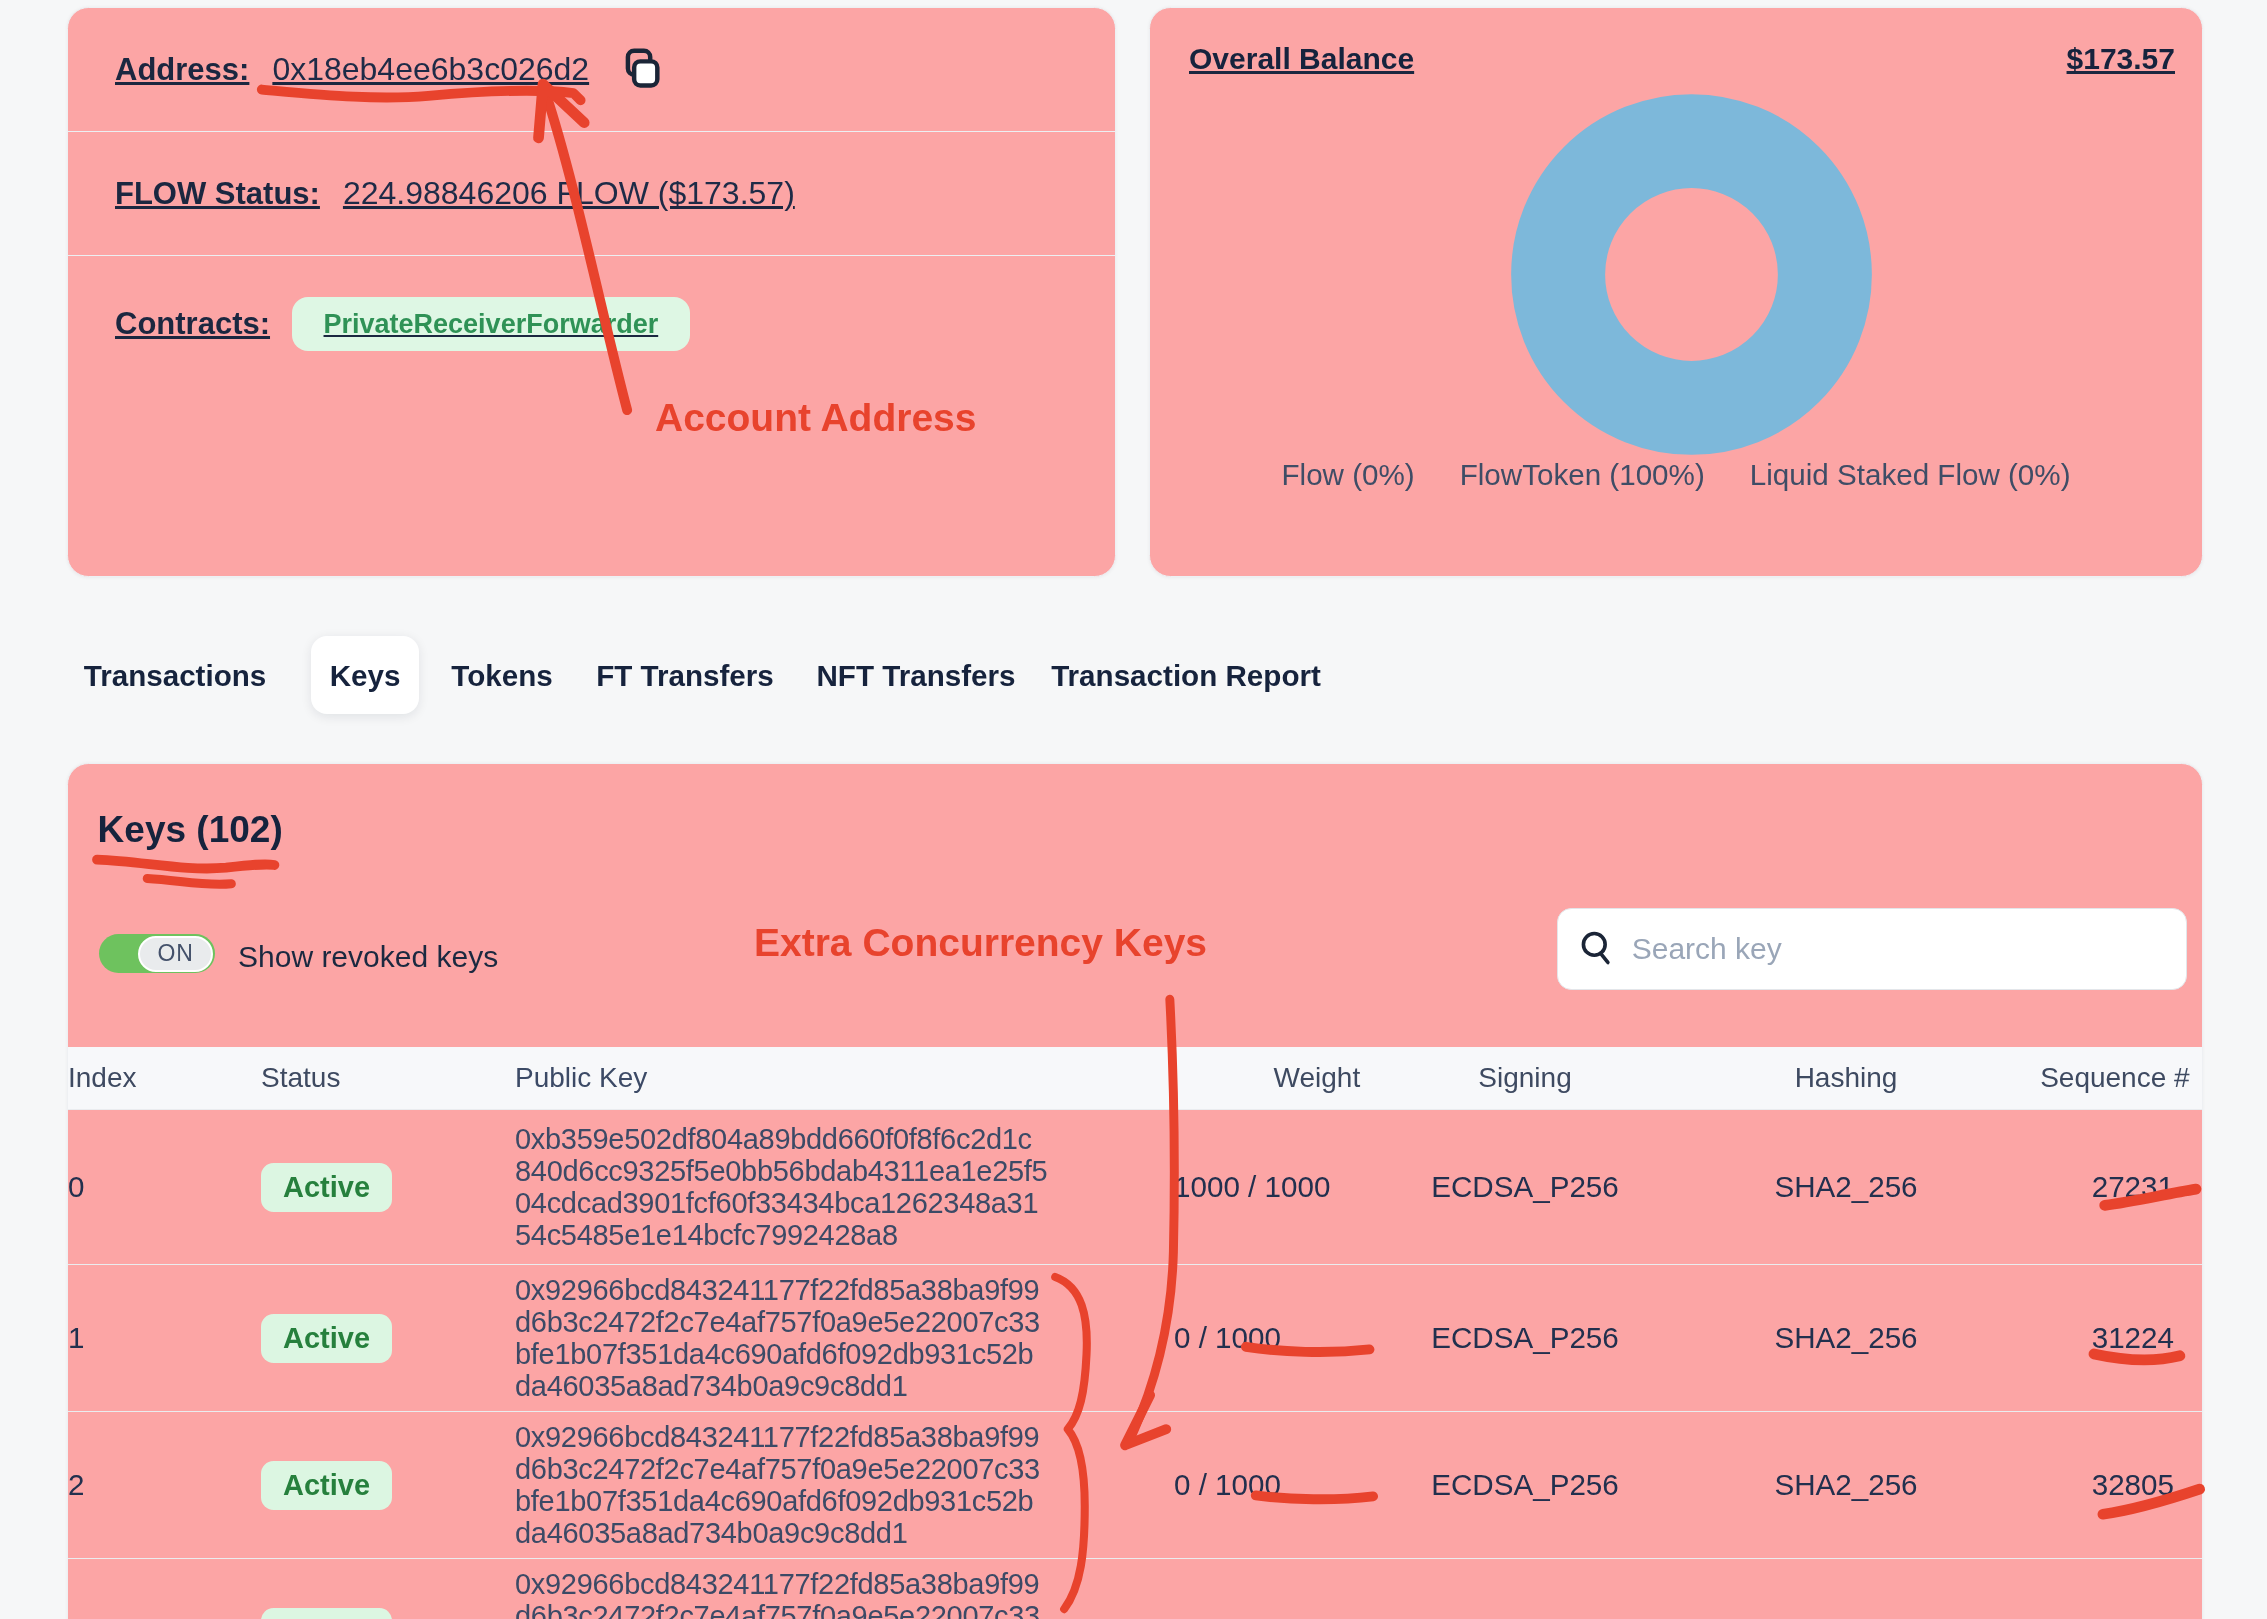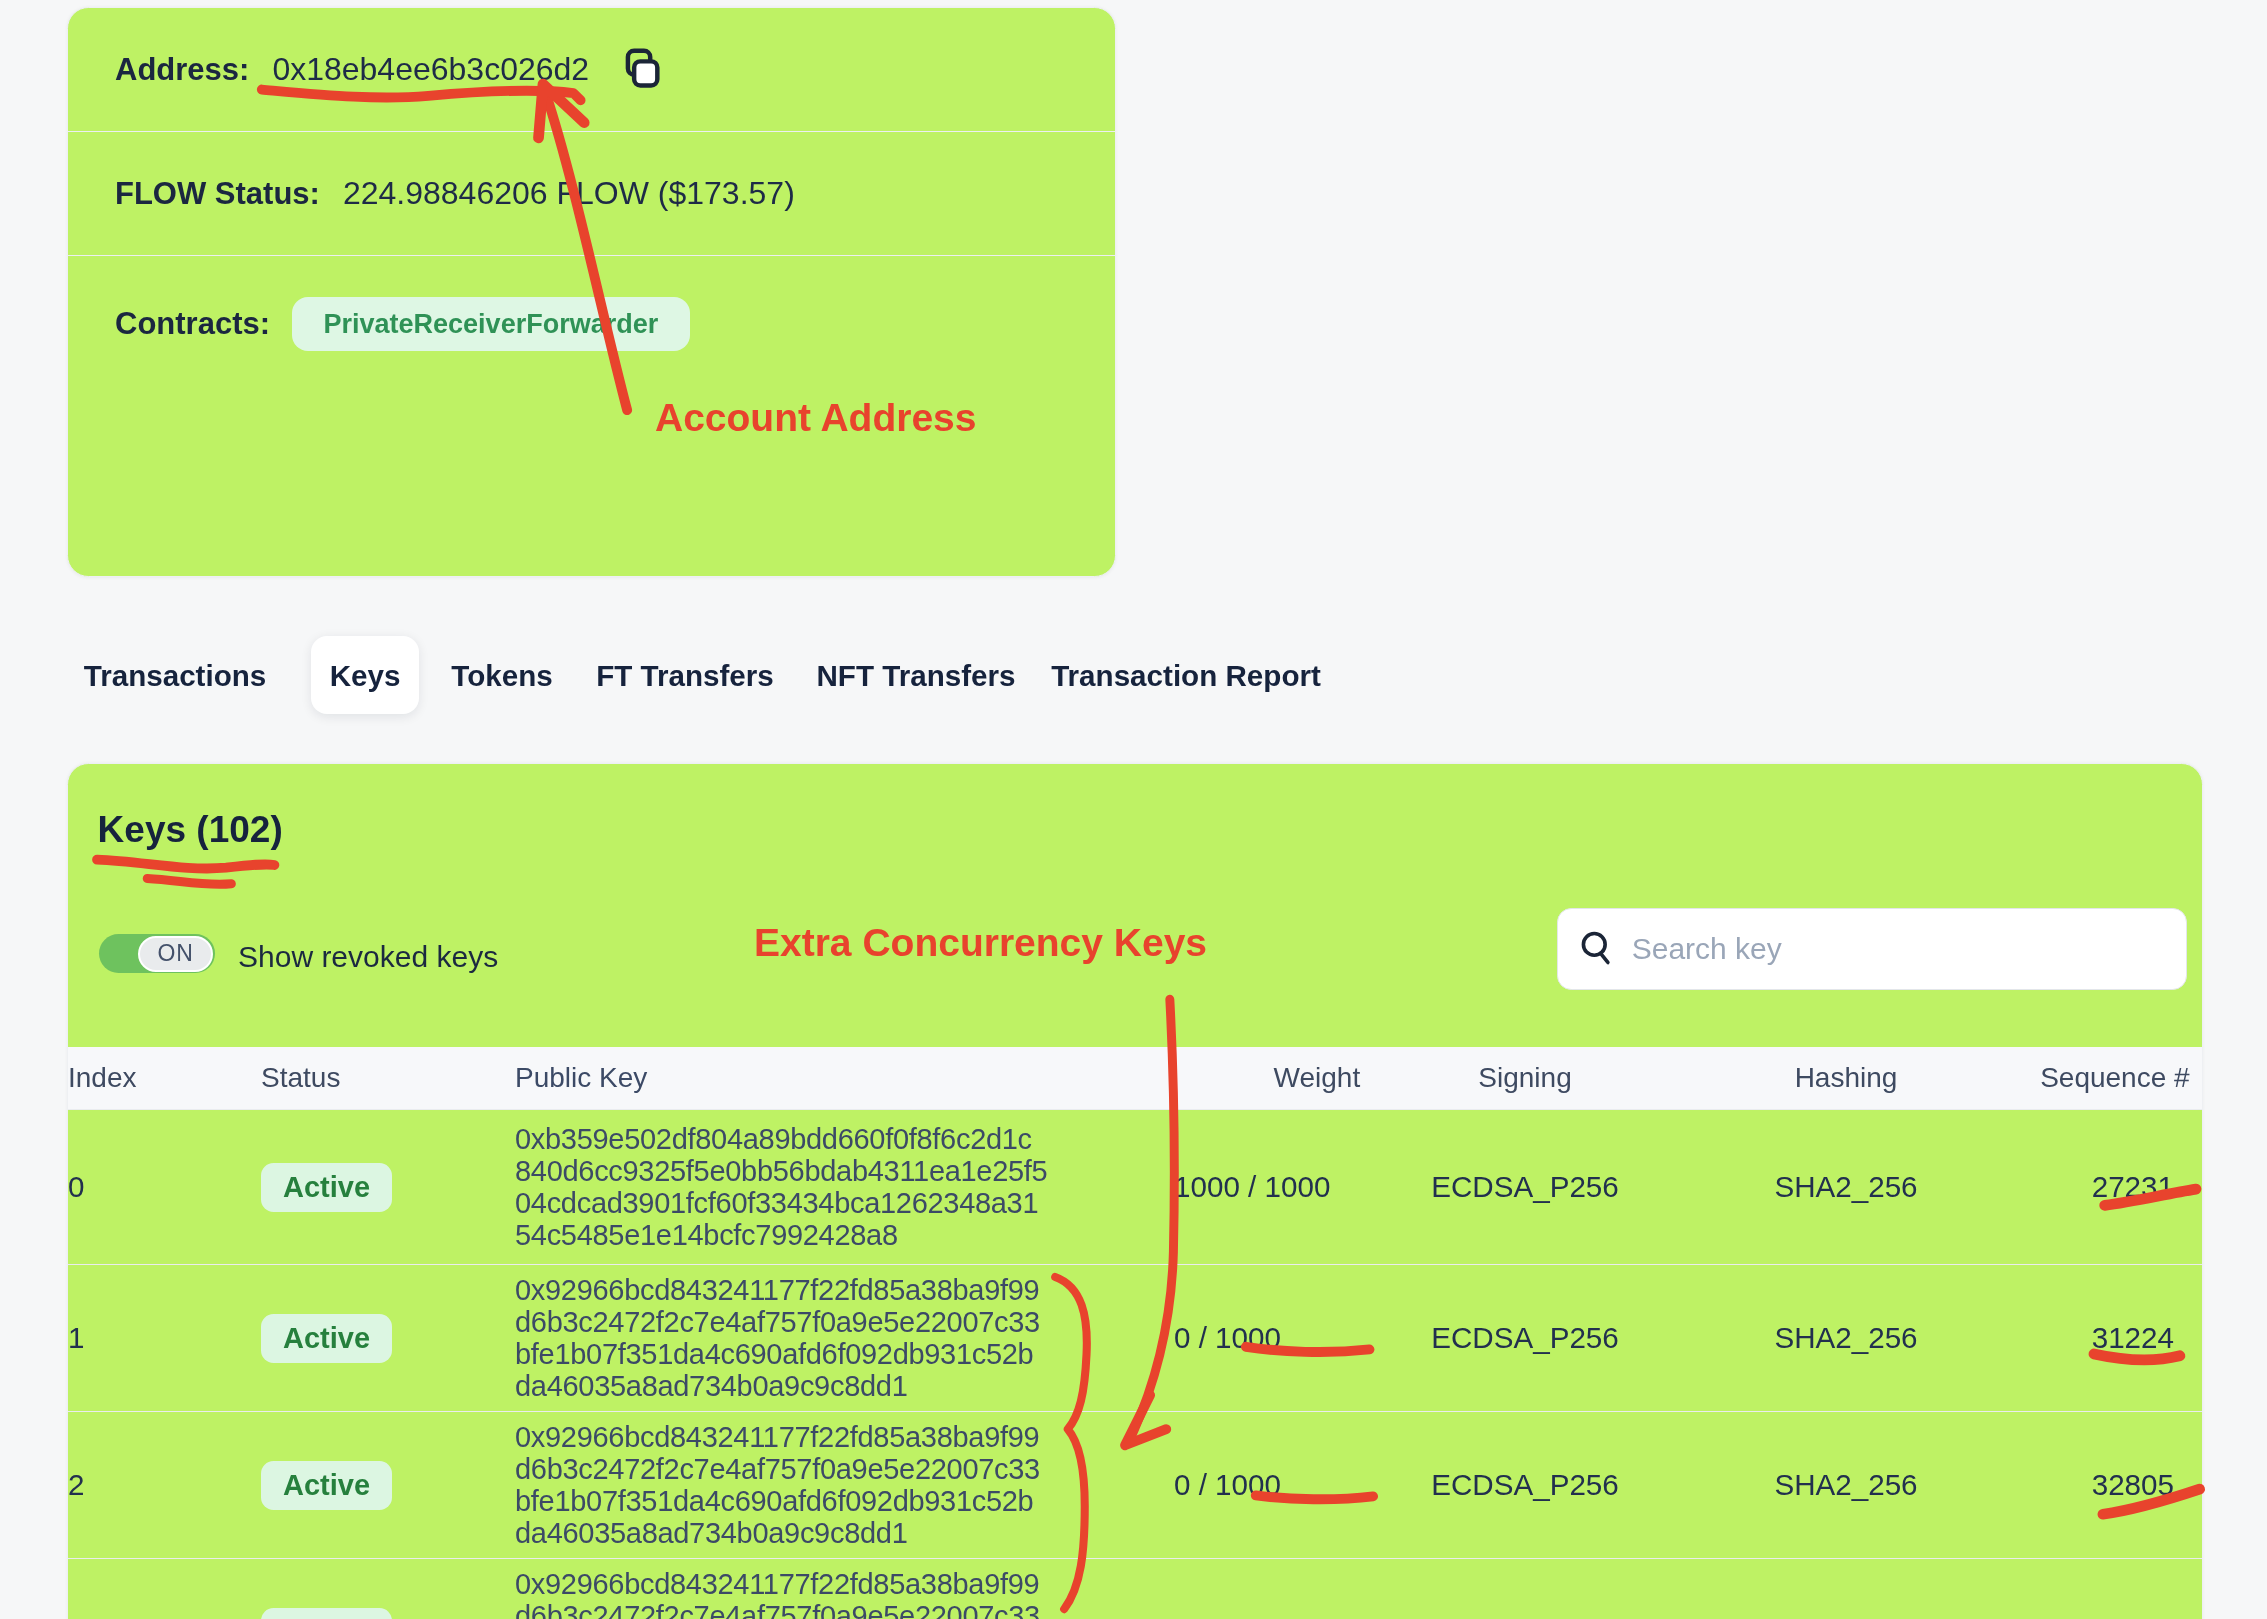--- a/index.html
+++ b/index.html
@@ -1,21 +1,21 @@
 <!DOCTYPE html>
 <html style="font-size:14.3px"><head>
 <meta charset="utf-8">
 <style>
   * { margin:0; padding:0; box-sizing:border-box; }
   html,body { width:2268px; height:1619px; overflow:hidden; }
   body { font-family:"Liberation Sans", sans-serif; background:#f6f7f8; color:#1b2740; }
   .page { position:relative; width:2268px; height:1619px; }
 
-  .card { position:absolute; background:#bef264; border-radius:21.5px; border:0.9px solid #eef0f3;
-          box-shadow:0 0.9px 3.6px rgba(16,24,40,.05); }
+  .card { position:absolute; background:#fca5a5; border-radius:21.5px; border:0.9px solid #eef0f3;
+          box-shadow:0 0.9px 3.6px rgba(16,24,40,.05);text-decoration:underline; }
 
   
   .card-account { left:67px; top:7.2px; width:1049px; height:570px; }
   .acct-row { display:flex; align-items:center; padding-left:47px; }
   .acct-row.r1 { height:124px; border-bottom:1.8px solid #eceff2; }
   .acct-row.r2 { height:124px; border-bottom:1.8px solid #eceff2; }
   .acct-row.r3 { height:136px; }
   .acct-label { font-size:31px; font-weight:700; color:#1b2740; }
   .acct-value { font-size:32px; color:#1e2b47; margin-left:23px; }
   .copy-btn { margin-left:30px; background:none; border:none; cursor:pointer; display:flex; }
@@ -102,20 +102,36 @@
     <div class="acct-row r2">
       <span class="acct-label">FLOW Status:</span>
       <span class="acct-value">224.98846206 FLOW ($173.57)</span>
     </div>
     <div class="acct-row r3">
       <span class="acct-label">Contracts:</span>
       <button class="contract-chip">PrivateReceiverForwarder</button>
     </div>
   </section>
 
+  <section class="card card-balance">
+    <div class="bal-head">
+      <span class="bal-title">Overall Balance</span>
+      <span class="bal-total">$173.57</span>
+    </div>
+    <div class="donut-wrap">
+      <svg width="367" height="369" viewBox="0 0 410 412">
+        <circle cx="205" cy="206" r="149" fill="none" stroke="#7db8da" stroke-width="105"></circle>
+      </svg>
+    </div>
+    <div class="legend">
+      <span>Flow (0%)</span>
+      <span>FlowToken (100%)</span>
+      <span>Liquid Staked Flow (0%)</span>
+    </div>
+  </section>
 
   <nav class="tabs">
     <div class="tab-pill"></div>
     <button class="tab" style="left:175px">Transactions</button>
     <button class="tab" style="left:365px">Keys</button>
     <button class="tab" style="left:502px">Tokens</button>
     <button class="tab" style="left:685px">FT Transfers</button>
     <button class="tab" style="left:916px">NFT Transfers</button>
     <button class="tab" style="left:1186px">Transaction Report</button>
   </nav>

